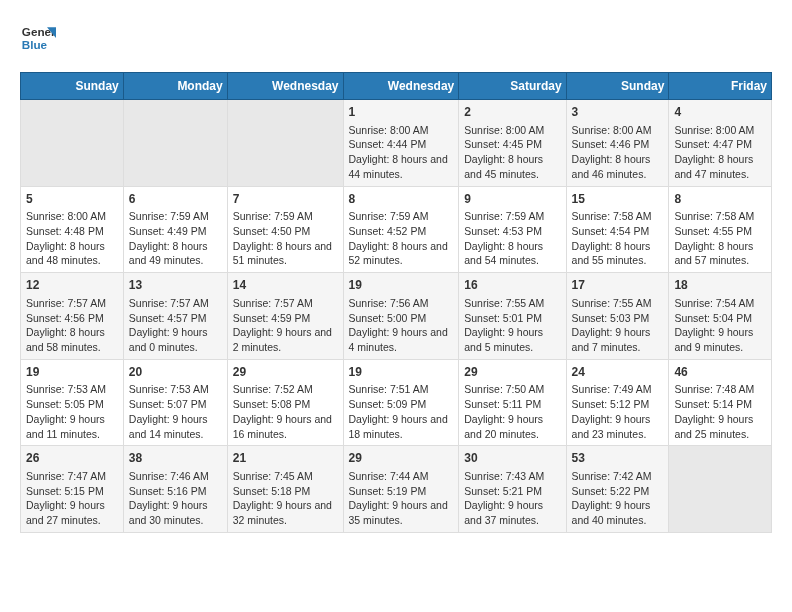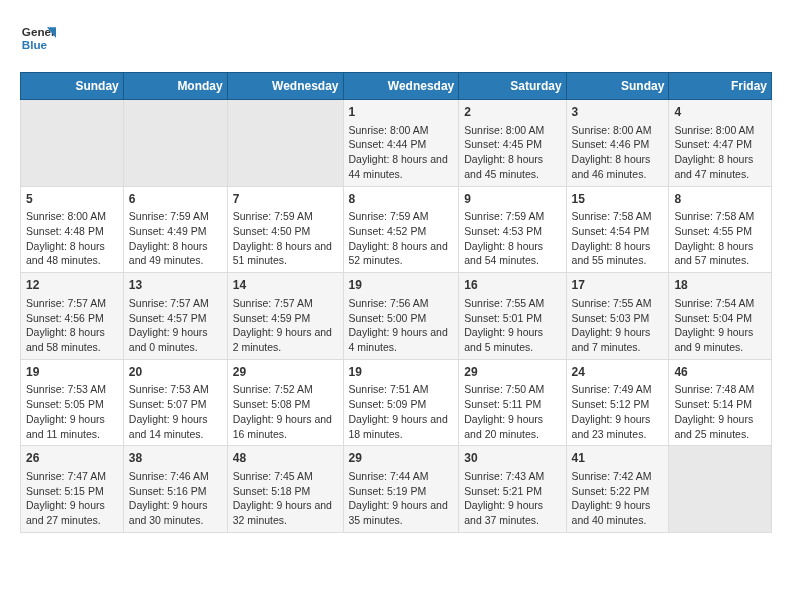--- a/index.html
+++ b/index.html
@@ -225,31 +225,31 @@
       <tr>
         <td>
           <div class="day-number">26</div>
           <div>Sunrise: 7:47 AM<br>Sunset: 5:15 PM<br>Daylight: 9 hours and 27 minutes.</div>
         </td>
         <td>
           <div class="day-number">38</div>
           <div>Sunrise: 7:46 AM<br>Sunset: 5:16 PM<br>Daylight: 9 hours and 30 minutes.</div>
         </td>
         <td>
-          <div class="day-number">48</div>
+          <div class="day-number">21</div>
           <div>Sunrise: 7:45 AM<br>Sunset: 5:18 PM<br>Daylight: 9 hours and 32 minutes.</div>
         </td>
         <td>
           <div class="day-number">29</div>
           <div>Sunrise: 7:44 AM<br>Sunset: 5:19 PM<br>Daylight: 9 hours and 35 minutes.</div>
         </td>
         <td>
           <div class="day-number">30</div>
           <div>Sunrise: 7:43 AM<br>Sunset: 5:21 PM<br>Daylight: 9 hours and 37 minutes.</div>
         </td>
         <td>
-          <div class="day-number">41</div>
+          <div class="day-number">53</div>
           <div>Sunrise: 7:42 AM<br>Sunset: 5:22 PM<br>Daylight: 9 hours and 40 minutes.</div>
         </td>
         <td class="empty-cell"></td>
       </tr>
     </tbody>
 </table>
 
 </body></html>

